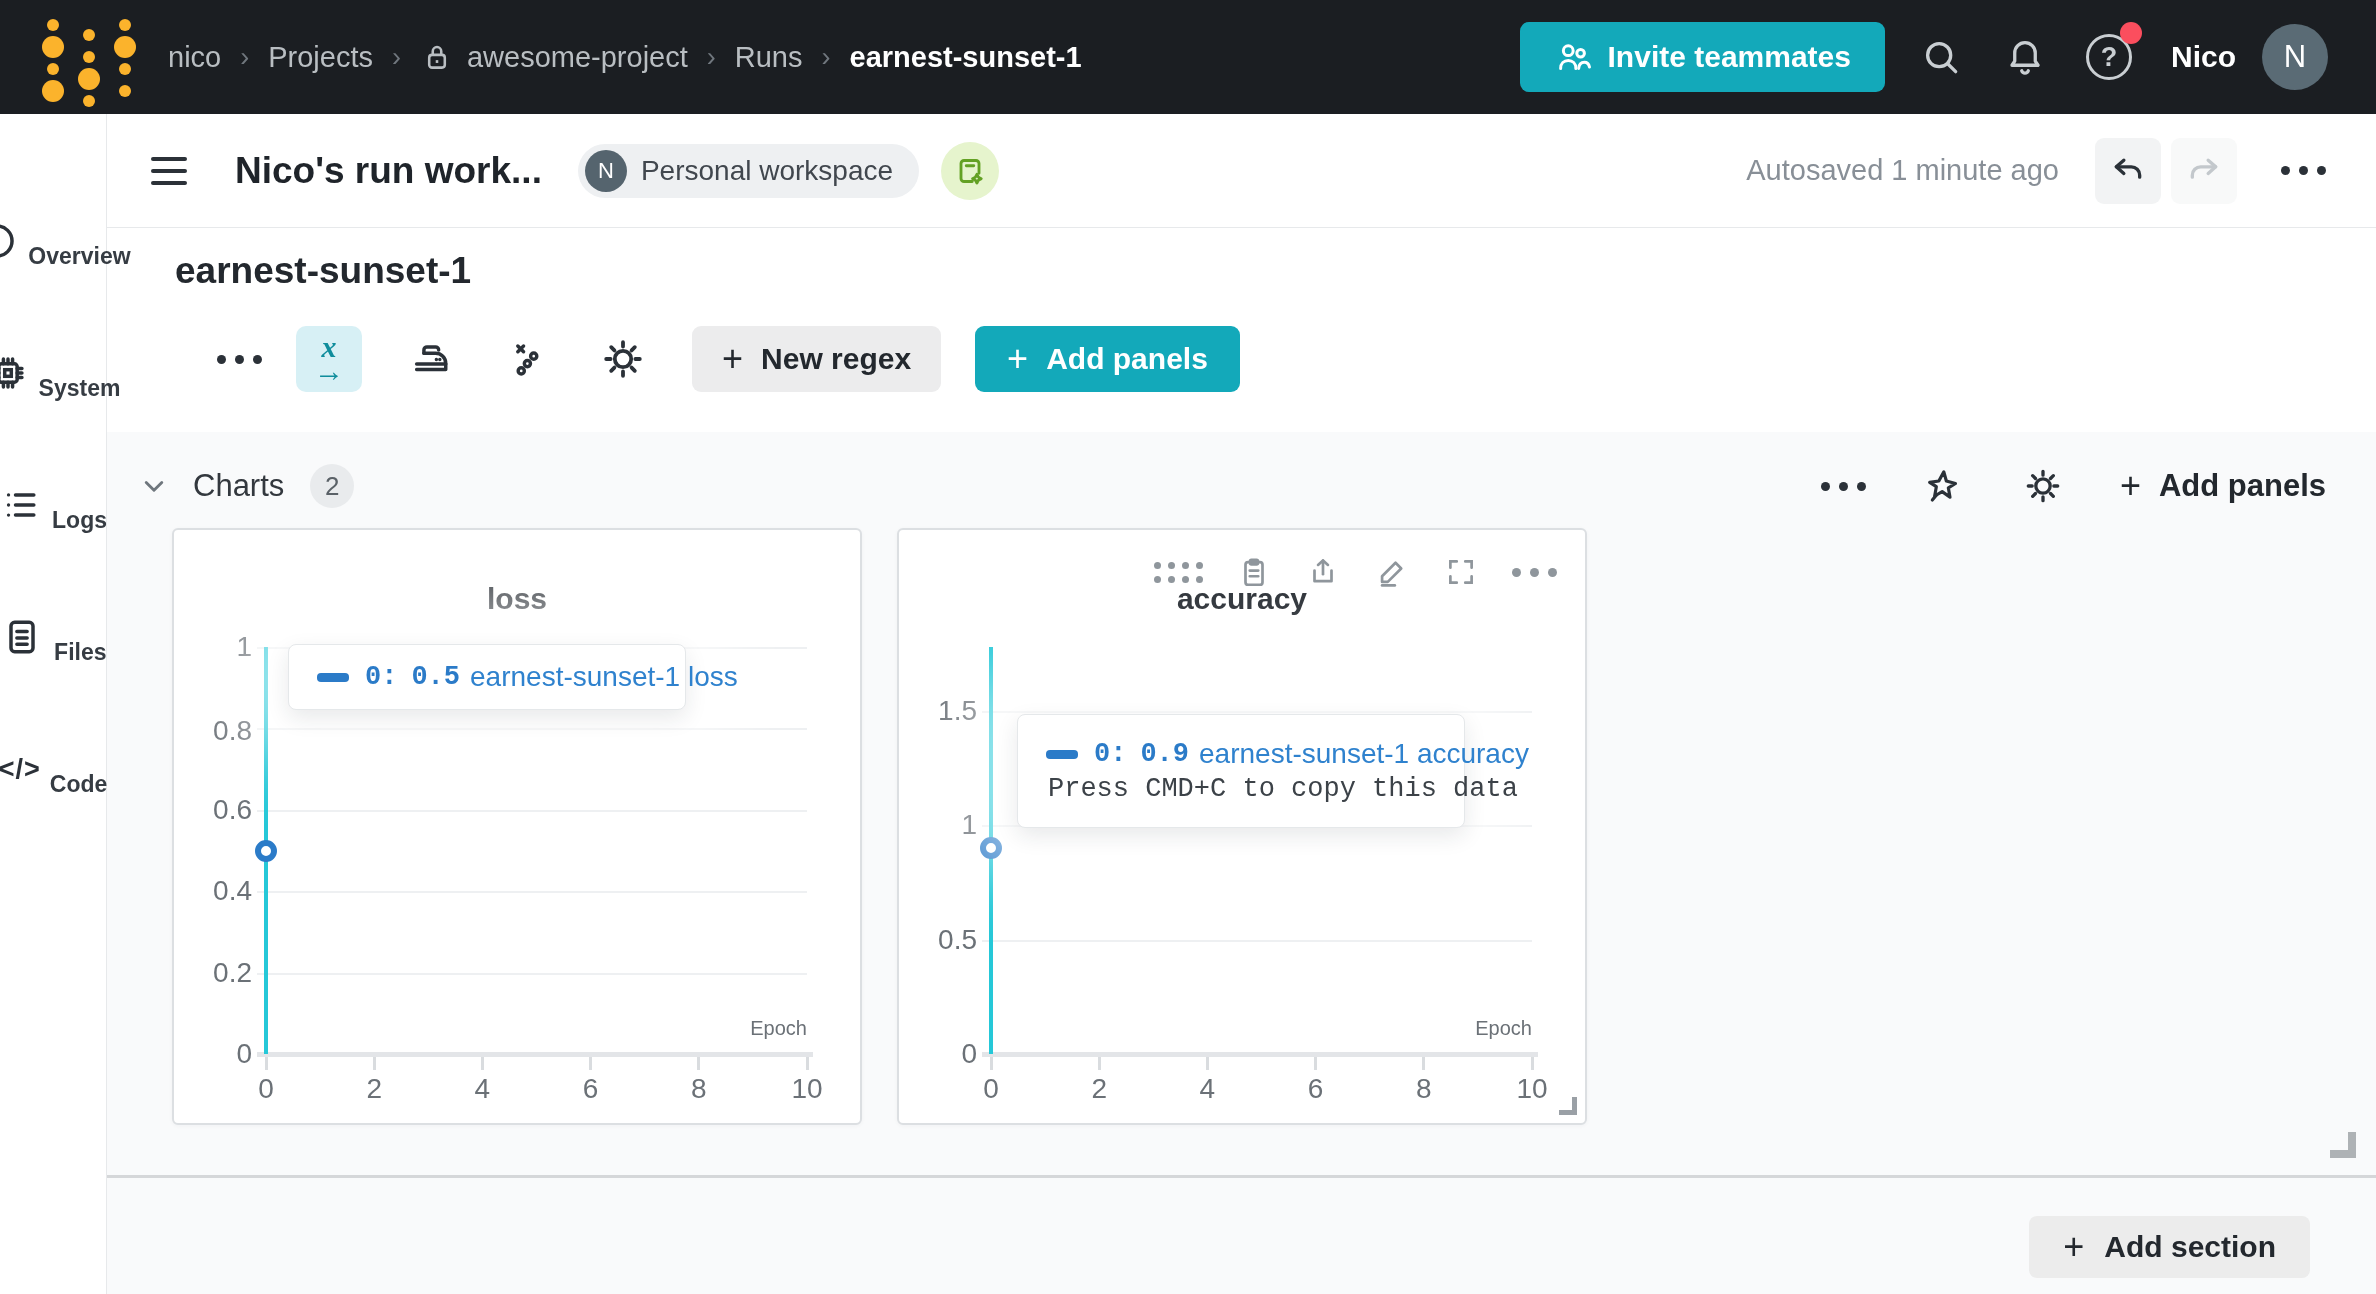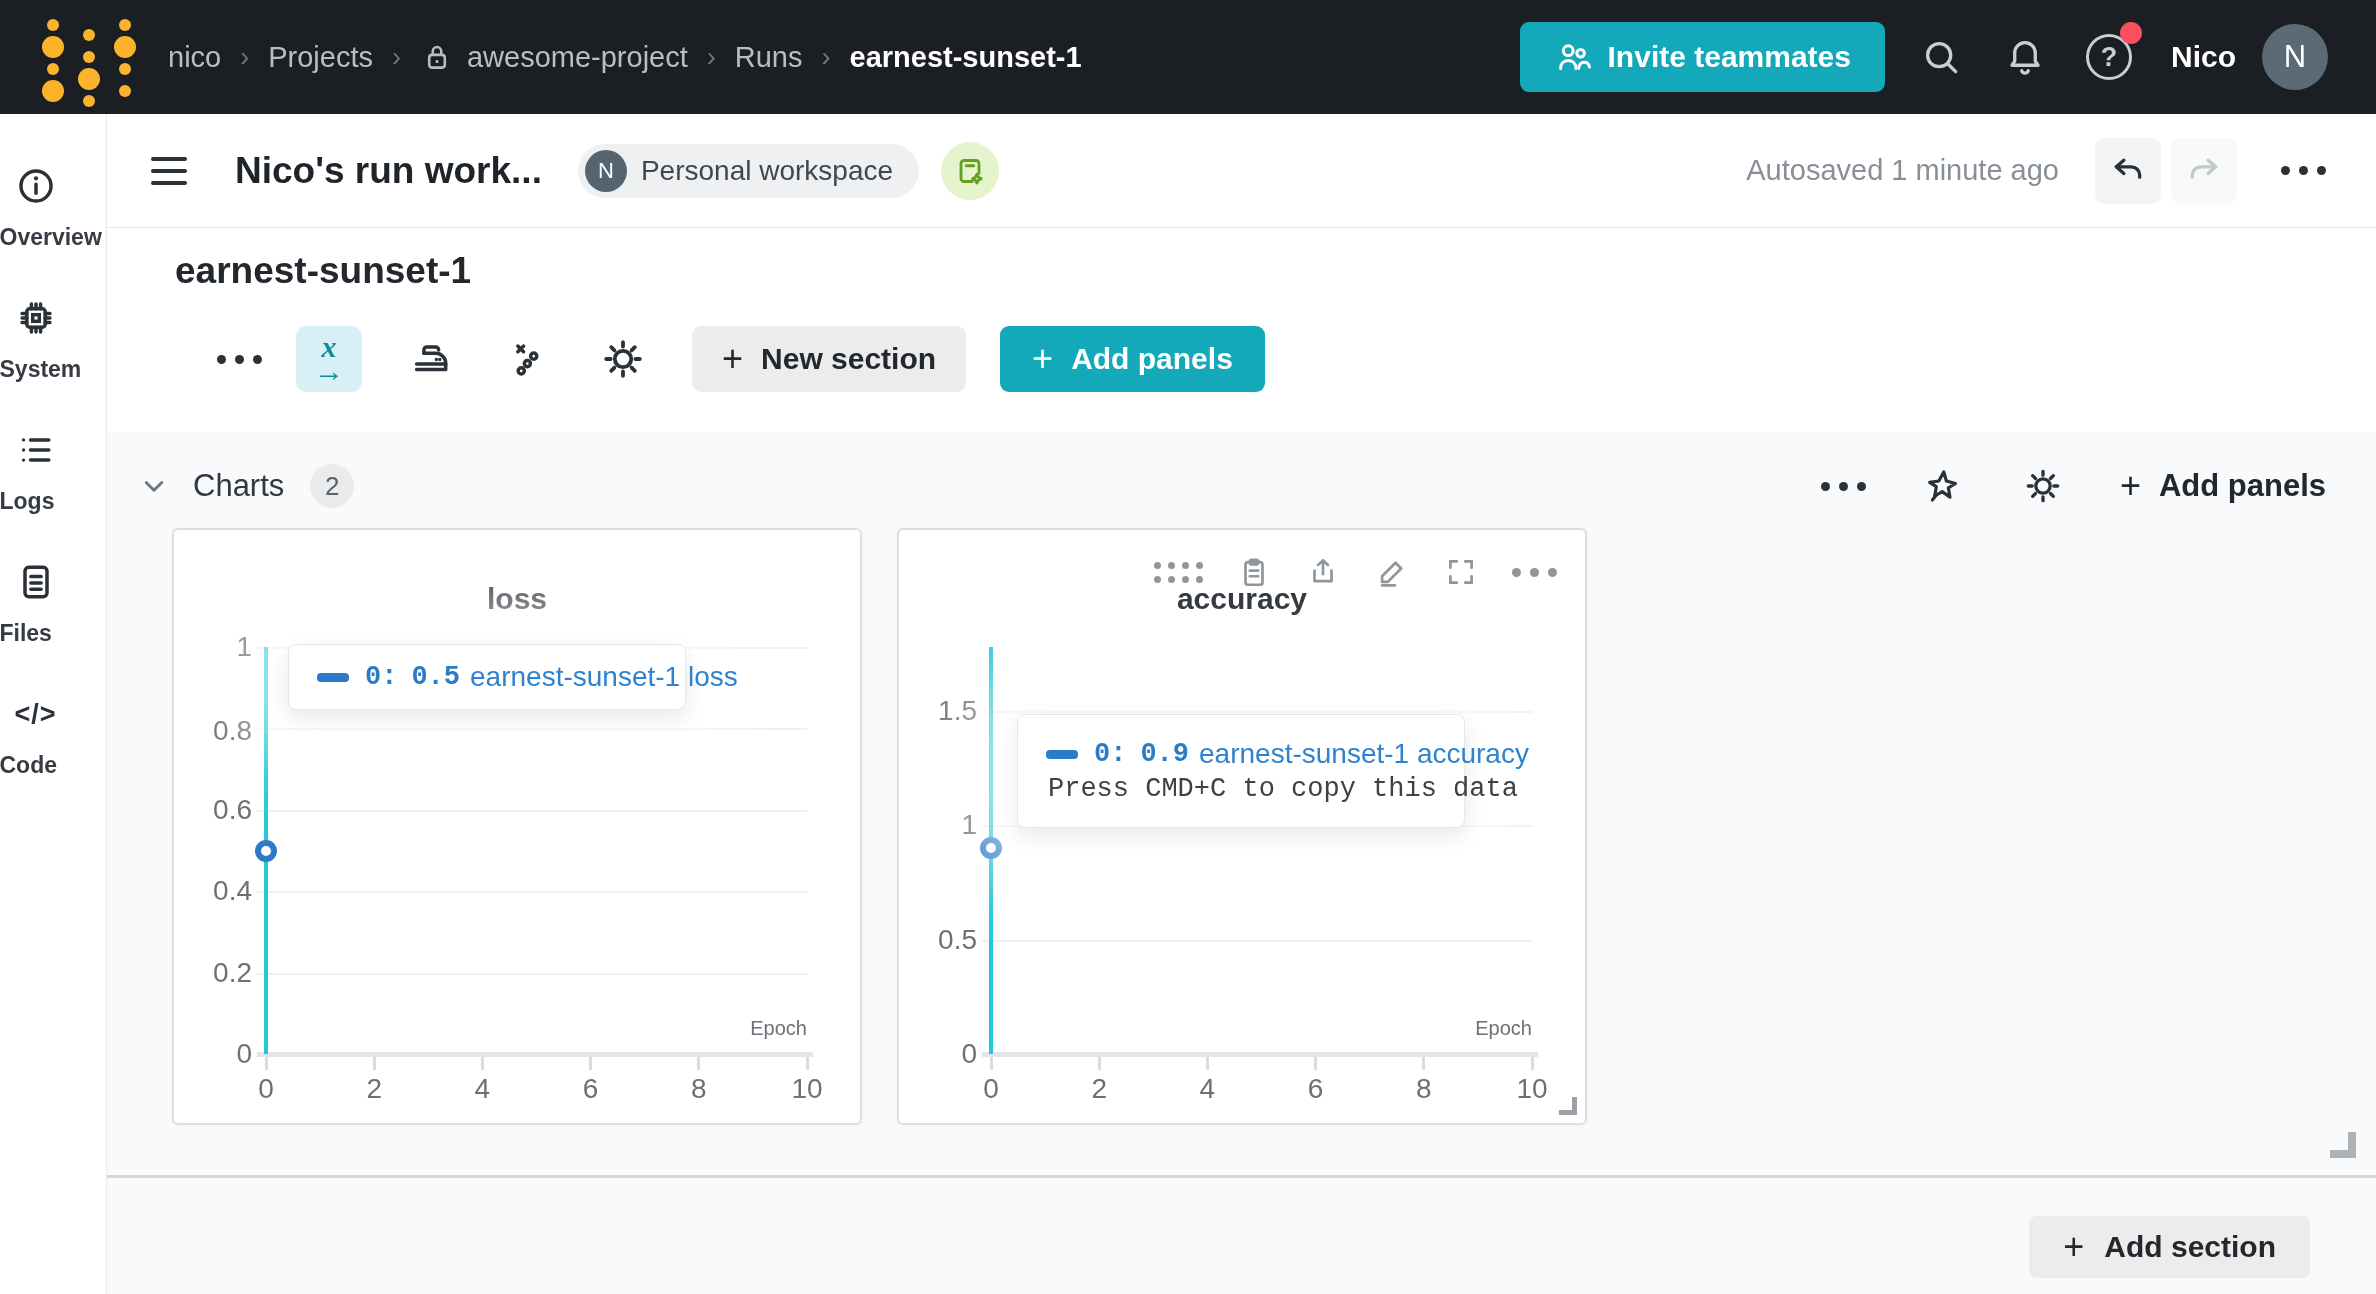--- a/index.html
+++ b/index.html
@@ -28,21 +28,21 @@
   .nav-help{width:46px;height:46px;border:3px solid #c9ced2;border-radius:50%;color:#c9ced2;
     font-size:27px;font-weight:700;display:flex;align-items:center;justify-content:center;}
   .nav-dot{position:absolute;top:-7px;right:-5px;width:22px;height:22px;border-radius:50%;background:var(--red);}
   .nav-user{margin-left:34px;font-size:30px;font-weight:600;color:#fff;}
   .nav-avatar{margin-left:26px;width:66px;height:66px;border-radius:50%;background:var(--avatar);color:#fff;
     font-size:31px;display:flex;align-items:center;justify-content:center;cursor:pointer;}
 
   
   .sidebar{position:absolute;top:114px;left:0;bottom:0;width:107px;background:#fff;border-right:1px solid var(--border);
     display:flex;flex-direction:column;align-items:center;padding-top:24px;}
-  .side-item{width:107px;height:132px;display:flex;flex-direction:column;align-items:flex-start;justify-content:center;gap:9px;cursor:pointer;}
+  .side-item{width:107px;height:132px;display:flex;flex-direction:row;align-items:flex-end;justify-content:center;gap:9px;cursor:pointer;}
   .side-ic{width:72px;height:58px;display:flex;align-items:center;justify-content:center;border-radius:14px;}
   .side-item.active .side-ic{background:#e2f2f4;}
   .side-label{font-size:23px;font-weight:600;color:#363c43;}
   .side-item.active .side-label{color:#12909f;}
   .code-glyph{font-size:27px;font-weight:700;color:#2b3138;letter-spacing:1px;}
 
   
   .ws-header{position:absolute;top:114px;left:107px;right:0;height:114px;background:#fff;border-bottom:1px solid var(--border);
     display:flex;align-items:center;padding:0 50px 0 44px;}
   .hamburger{width:36px;display:flex;flex-direction:column;gap:8px;cursor:pointer;margin-right:48px;}
@@ -322,21 +322,21 @@
       </svg>
     </span>
     <span class="tool-ic">
       <svg width="48" height="48" viewBox="0 0 24 24" fill="none" stroke="#2b3138" stroke-width="1.9" stroke-linecap="round">
         <circle cx="12" cy="12" r="4.1"></circle>
         <path d="M12 3.6v2.2M12 18.2v2.2M3.6 12h2.2M18.2 12h2.2M6.1 6.1l1.6 1.6M16.3 16.3l1.6 1.6M17.9 6.1l-1.6 1.6M7.7 16.3l-1.6 1.6"></path>
       </svg>
     </span>
     <button class="new-report-btn" style="border:none;">
       <span class="plus">+</span>
-      <span>New section</span>
+      <span>New regex</span>
     </button>
     <button class="add-panels-btn" style="border:none;">
       <span class="plus">+</span>
       <span>Add panels</span>
     </button>
   </div>
 
   <section class="charts-band">
     <div class="charts-header">
       <span class="chev">

